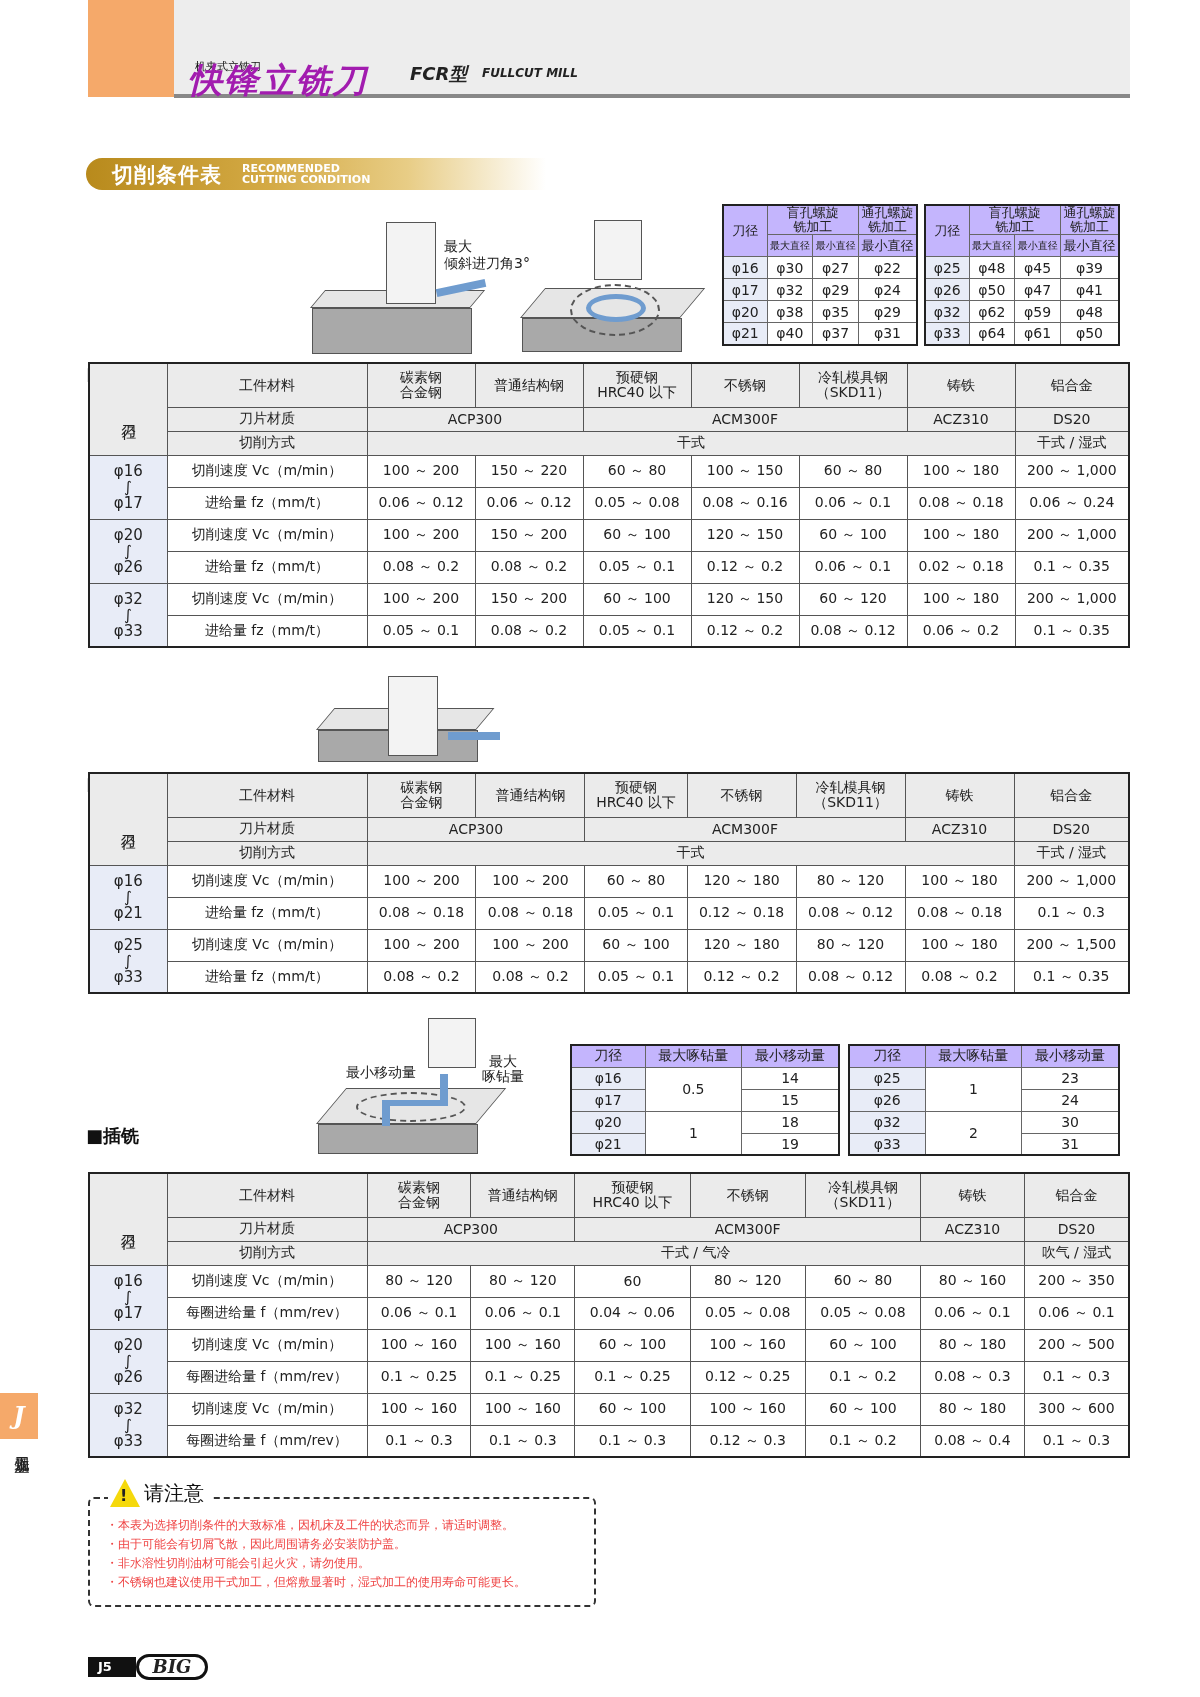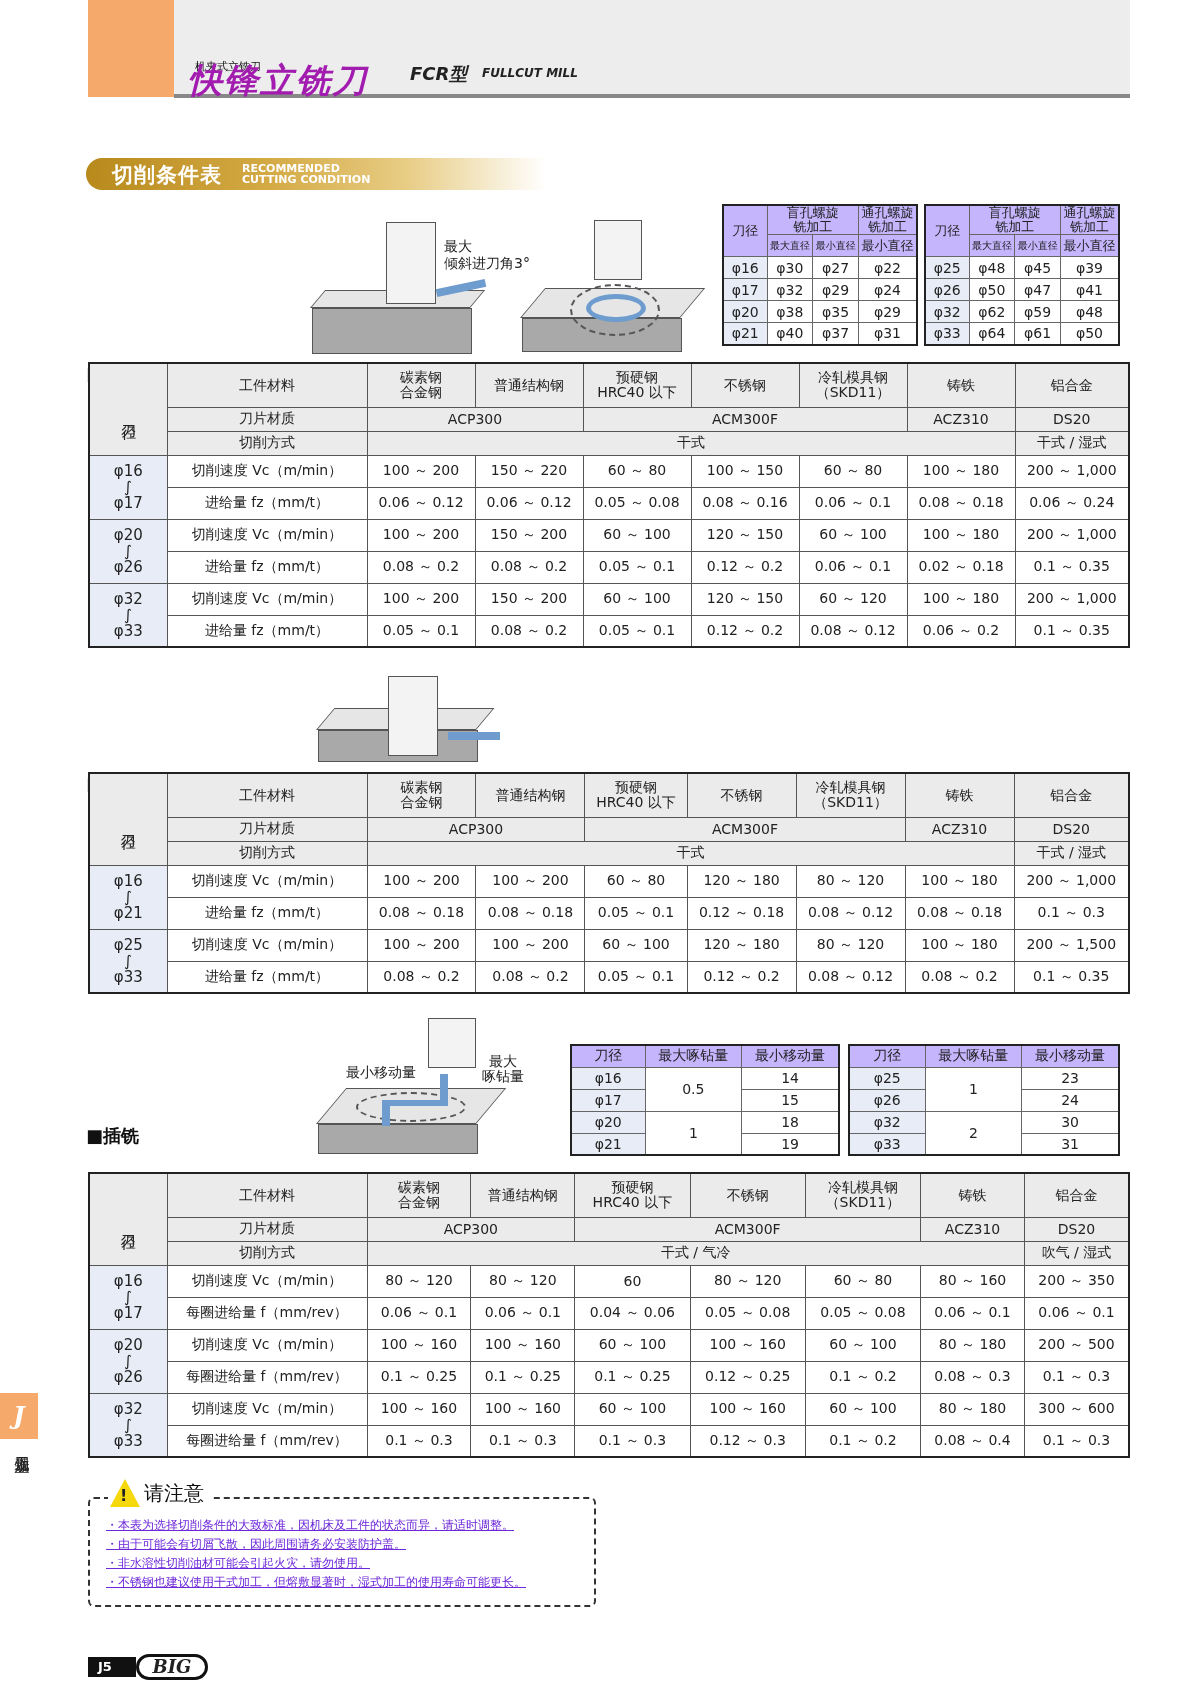--- a/index.html
+++ b/index.html
@@ -43,21 +43,21 @@
   .blk-top { background: #e6e6e6; }
   .blk-front { background: #a9a9a9; }
   .tool { background: #f3f3f3; border: 1px solid #555; }
   .arrow-blue { background: #6f9ccf; }
 
   
   .notice-box { left: 88px; top: 1497px; width: 508px; height: 110px; border: 2px dashed #333; border-radius: 6px; }
   .notice-title { left: 108px; top: 1480px; font-size: 20px; color: #111; background: #fff; padding: 0 6px 0 36px; }
   .warn-icon { left: 110px; top: 1479px; width: 0; height: 0; border-left: 15px solid transparent; border-right: 15px solid transparent; border-bottom: 28px solid #f5d90c; }
   .warn-mark { left: 120px; top: 1486px; font-size: 16px; font-weight: bold; }
-  .notice-items { left: 106px; top: 1516px; font-size: 12px; color: #6d28d9; line-height: 19px; text-decoration: underline; }
+  .notice-items { left: 106px; top: 1516px; font-size: 12px; color: #ef4444; line-height: 19px; }
 
   
   .side-j { left: 0; top: 1393px; width: 38px; height: 46px; background: #f5a96a; color: #fff; font-size: 24px; font-style: italic; font-weight: bold; text-align: center; line-height: 46px; font-family: "DejaVu Serif", serif; }
   .side-txt { left: 10px; top: 1446px; width: 20px; font-size: 15px; line-height: 17px; writing-mode: vertical-rl; }
 
   
   .foot-j5 { left: 88px; top: 1657px; width: 48px; height: 20px; background: #111; color: #fff; font-size: 13px; font-weight: bold; line-height: 20px; padding-left: 10px; }
   .foot-big { left: 136px; top: 1654px; width: 72px; height: 26px; border: 3px solid #111; border-radius: 13px; font-size: 18px; font-style: italic; font-weight: bold; text-align: center; line-height: 20px; font-family: "DejaVu Serif", serif; }
 </style>
 </head>

